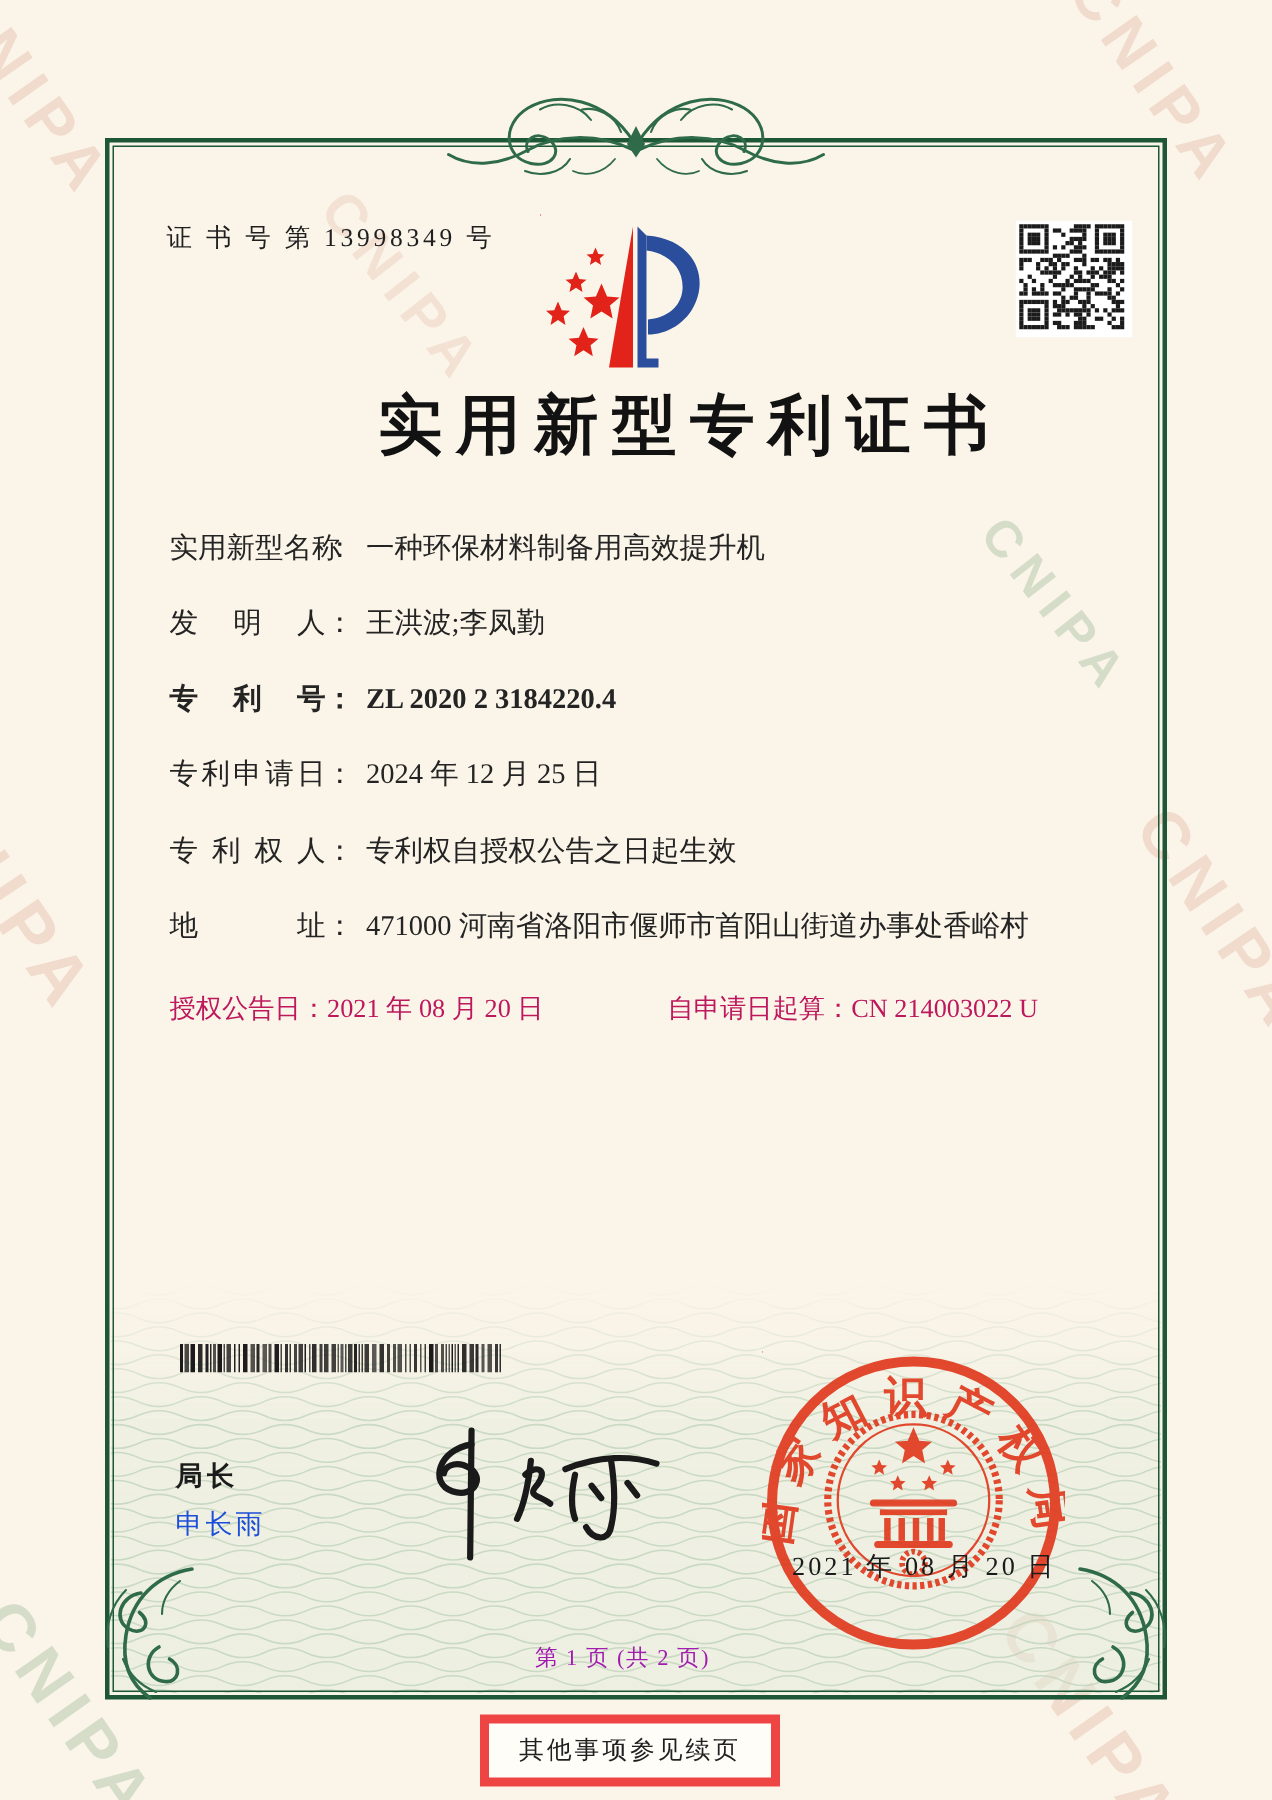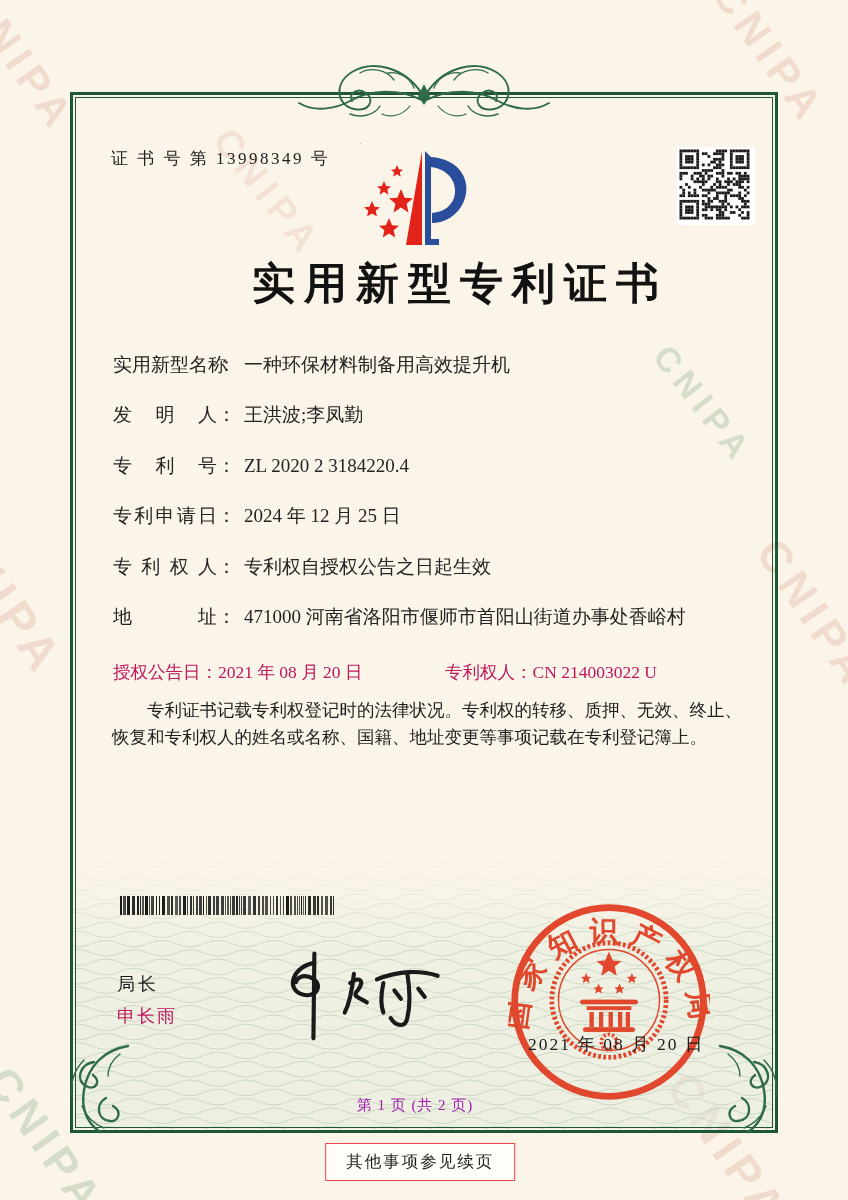--- a/index.html
+++ b/index.html
@@ -48,32 +48,32 @@
   .flabel{display:inline-block;width:104px;text-align:justify;text-align-last:justify;vertical-align:bottom;}
   .fcolon{display:inline-block;margin-right:8px;}
   .grant-row{position:absolute;left:113px;top:660px;font-size:17.5px;white-space:nowrap;color:#be185d;}
   .grant-no{position:absolute;left:332px;top:0;}
   .paras{
     position:absolute;left:112px;top:697px;width:630px;
     font-size:17.5px;line-height:27px;text-align:justify;color:#1e1e1e;
   }
   .paras p{margin:0;text-indent:2em;}
   .barcode{position:absolute;left:120px;top:896px;z-index:5;}
-  .director-title{position:absolute;left:117px;top:972px;font-size:18px;font-family:"Liberation Sans","DejaVu Sans",sans-serif;color:#1c1c1c;letter-spacing:3px;z-index:5;}
-  .director-name{position:absolute;left:117px;top:1004px;font-size:18px;font-family:"Liberation Sans","DejaVu Sans",sans-serif;color:#be185d;letter-spacing:2px;z-index:5;}
+  .director-title{position:absolute;left:117px;top:972px;font-size:18px;font-family:"Liberation Sans","DejaVu Sans",sans-serif;color:#1c1c1c;letter-spacing:3px;z-index:5;font-weight:bold;}
+  .director-name{position:absolute;left:117px;top:1004px;font-size:18px;font-family:"Liberation Sans","DejaVu Sans",sans-serif;color:#1d4ed8;letter-spacing:2px;z-index:5;}
   .signature{position:absolute;left:253px;top:950px;z-index:5;}
   .seal{position:absolute;left:508px;top:901px;z-index:5;}
   .seal-date{
     position:absolute;left:528px;top:1032px;font-size:17.5px;letter-spacing:2px;
     color:#1b1b1b;z-index:6;white-space:nowrap;
   }
   .page-info{position:absolute;left:0;top:1096px;width:830px;text-align:center;font-size:15px;letter-spacing:1px;color:#a21caf;z-index:5;}
   .footer-note{
     position:absolute;left:50%;transform:translateX(-52%);top:1143px;
-    background:#fefdf8;border:1px solid #ef4444;padding:7px 20px;
+    background:#fefdf8;border:6px solid #ef4444;padding:7px 20px;
     font-size:16.5px;letter-spacing:2px;color:#1f1f1f;z-index:5;
   }
 </style>
 </head>
 <body>
 
 <div class="page">
 
   <div class="wm pink" style="left:-8px;top:-20px;font-size:42px;transform:rotate(55deg);">CNIPA</div>
   <div class="wm pink" style="left:238px;top:120px;font-size:38px;transform:rotate(52deg);opacity:.75;">CNIPA</div>
@@ -494,46 +494,45 @@
 
     <div class="fields" id="fields-container">
       <div class="frow" style="top: 0px;">
         <span class="flabel">实用新型名称</span><span class="fcolon">：</span><span class="fvalue">一种环保材料制备用高效提升机</span>
       </div>
 
       <div class="frow" style="top: 50px;">
         <span class="flabel">发明人</span><span class="fcolon">：</span><span class="fvalue">王洪波;李凤勤</span>
       </div>
 
-      <div class="frow" style="top: 101px;">
+      <div class="frow" style="top: 101px; font-weight: bold;">
         <span class="flabel">专利号</span><span class="fcolon">：</span><span class="fvalue">ZL 2020 2 3184220.4</span>
       </div>
 
       <div class="frow" style="top: 151px;">
         <span class="flabel">专利申请日</span><span class="fcolon">：</span><span class="fvalue">2024 年 12 月 25 日</span>
       </div>
 
       <div class="frow" style="top: 202px;">
         <span class="flabel">专利权人</span><span class="fcolon">：</span><span class="fvalue">专利权自授权公告之日起生效</span>
       </div>
 
       <div class="frow" style="top: 252px;">
         <span class="flabel">地址</span><span class="fcolon">：</span><span class="fvalue">471000 河南省洛阳市偃师市首阳山街道办事处香峪村</span>
       </div>
     </div>
 
     <div class="grant-row">
       <span>授权公告日：</span><span>2021 年 08 月 20 日</span>
       <span class="grant-no">
-        <span>专利权人：</span><span>CN 214003022 U</span>
+        <span>自申请日起算：</span><span>CN 214003022 U</span>
       </span>
     </div>
 
     <div class="paras">
-      <p>专利证书记载专利权登记时的法律状况。专利权的转移、质押、无效、终止、恢复和专利权人的姓名或名称、国籍、地址变更等事项记载在专利登记簿上。</p>
     </div>
 
     <svg class="barcode" width="216" height="19" viewBox="0 0 216 19">
       <g id="barcode-bars" fill="#1a1a1a">
           <rect x="0" y="0" width="2" height="19" opacity="1.00"></rect>
           <rect x="3" y="0" width="3" height="19" opacity="0.79"></rect>
           <rect x="7" y="0" width="3" height="19" opacity="1.00"></rect>
           <rect x="12" y="0" width="3" height="19" opacity="0.92"></rect>
           <rect x="17" y="0" width="2" height="19" opacity="0.97"></rect>
           <rect x="20" y="0" width="1" height="19" opacity="0.94"></rect>

